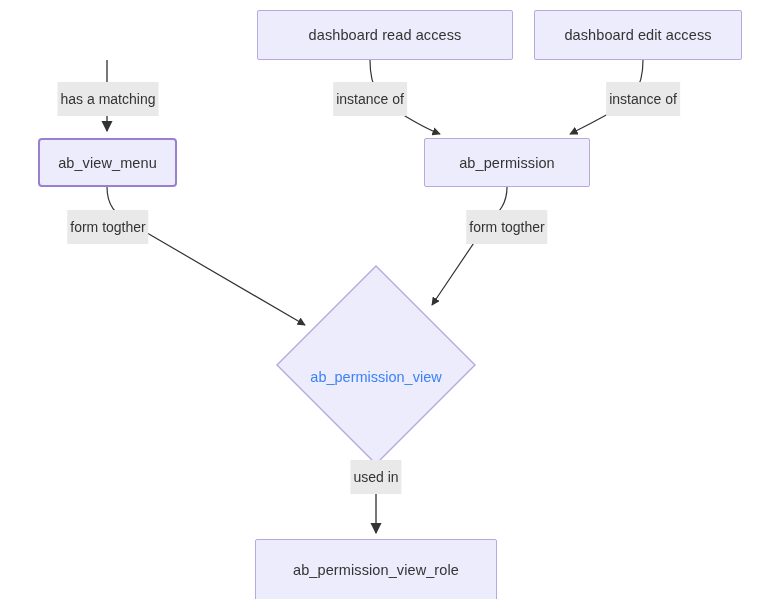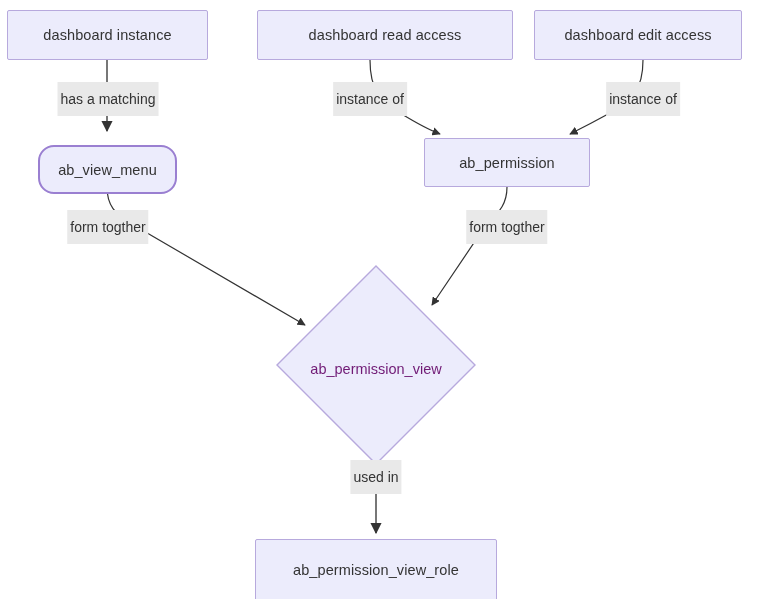--- a/index.html
+++ b/index.html
@@ -35,46 +35,45 @@
     border-radius: 2px;
     color: #333333;
     font-size: 14.5px;
     font-family: "Liberation Sans", sans-serif;
     letter-spacing: 0.1px;
     white-space: nowrap;
     z-index: 2;
   }
   .node.emphasis {
     border: 2px solid #9a7fd1;
-    border-radius: 16px;
-    margin-top: 7px;
+    border-radius: 4px;
   }
   .node-diamond {
     position: absolute;
     width: 200px;
     height: 200px;
     z-index: 2;
   }
   .node-diamond .diamond-shape {
     position: absolute;
     left: 0;
     top: 0;
     width: 100%;
     height: 100%;
   }
   .node-diamond .diamond-label {
     position: absolute;
     left: 0;
-    top: 4px;
+    top: 12px;
     width: 100%;
     height: 100%;
     display: flex;
     align-items: center;
     justify-content: center;
-    color: #701a75;
+    color: #3b82f6;
     font-size: 14.5px;
     font-family: "Liberation Sans", sans-serif;
     white-space: nowrap;
   }
   .edge-label {
     position: absolute;
     transform: translate(-50%, -50%);
     background: #e9e9e9;
     color: #333333;
     font-size: 14px;
@@ -102,23 +101,20 @@
 
     <path d="M 643,60 C 643,90 632,100 610,113 C 590,124 576,131 570,134" fill="none" stroke="#333333" stroke-width="1.2" marker-end="url(#arrow)"></path>
 
     <path d="M 107,187 C 107,205 115,214 130,223 L 305,325" fill="none" stroke="#333333" stroke-width="1.2" marker-end="url(#arrow)"></path>
 
     <path d="M 507,187 C 507,203 500,212 488,222 L 432,305" fill="none" stroke="#333333" stroke-width="1.2" marker-end="url(#arrow)"></path>
 
     <path d="M 376,466 L 376,533" fill="none" stroke="#555555" stroke-width="1.6" marker-end="url(#arrow)"></path>
   </svg>
 
-  <div class="node" style="left:7px; top:10px; width:201px; height:50px;">
-    <span>dashboard instance</span>
-  </div>
 
   <div class="node" style="left:257px; top:10px; width:256px; height:50px;">
     <span>dashboard read access</span>
   </div>
 
   <div class="node" style="left:534px; top:10px; width:208px; height:50px;">
     <span>dashboard edit access</span>
   </div>
 
   <div class="node emphasis" style="left:38px; top:138px; width:139px; height:49px;">

